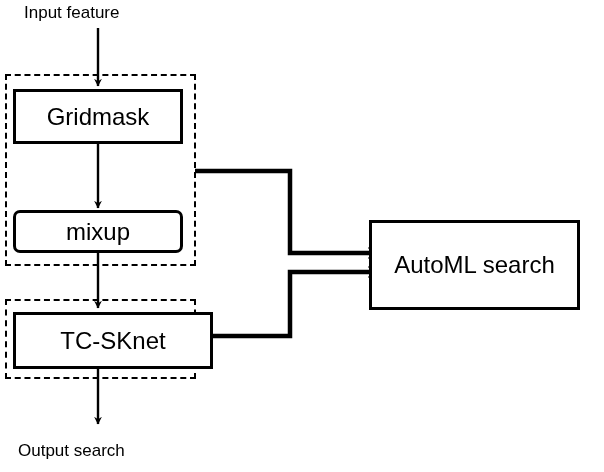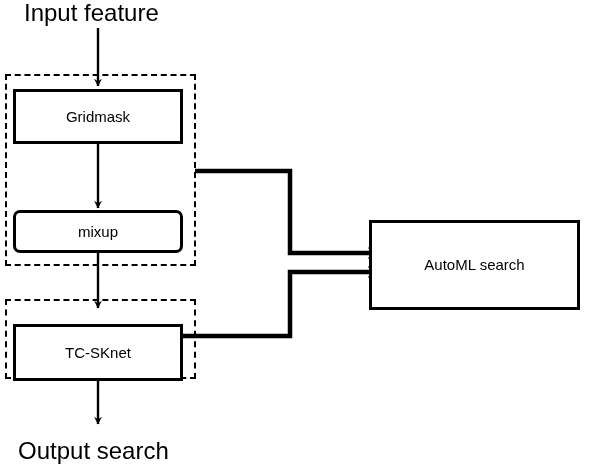--- a/index.html
+++ b/index.html
@@ -21,56 +21,56 @@
     position: absolute;
     left: 0;
     top: 0;
     width: 604px;
     height: 472px;
   }
   .free-label {
     position: absolute;
     color: #000000;
     font-family: "Liberation Sans", sans-serif;
-    font-size: 24px;
+    font-size: 17px;
     line-height: 22px;
     white-space: nowrap;
     letter-spacing: 0px;
   }
   .proc-box {
     position: absolute;
     box-sizing: border-box;
     background: #ffffff;
     border: 3px solid #000000;
     display: flex;
     align-items: center;
     justify-content: center;
   }
   .proc-box .proc-label {
     color: #000000;
     font-family: "Liberation Sans", sans-serif;
-    font-size: 15px;
+    font-size: 24px;
     line-height: 22px;
     white-space: nowrap;
   }
   .group-box {
     position: absolute;
     box-sizing: border-box;
     border: 2px dashed #000000;
     background: transparent;
   }
   #label-input  { left: 24px;  top: 2px;  }
   #label-output { left: 18px;  top: 440px; }
 
   #group-aug   { left: 5px;  top: 74px;  width: 191px; height: 192px; }
   #group-net   { left: 5px;  top: 299px; width: 191px; height: 80px;  }
 
   #box-gridmask { left: 13px; top: 89px;  width: 170px; height: 55px; }
   #box-mixup    { left: 13px; top: 210px; width: 170px; height: 43px; border-radius: 7px; }
-  #box-tcsknet  { left: 13px; top: 324px; width: 170px; height: 57px; }
+  #box-tcsknet  { left: 13px; top: 312px; width: 200px; height: 57px; }
   #box-automl   { left: 369px; top: 220px; width: 211px; height: 90px; }
 </style>
 </head>
 <body>
 
 <div id="canvas">
 
   <svg class="layer" viewBox="0 0 604 472" xmlns="http://www.w3.org/2000/svg">
     <defs>
       <marker id="ah-thin" markerWidth="9" markerHeight="9" refX="7.2" refY="4.5" orient="auto" markerUnits="userSpaceOnUse">

